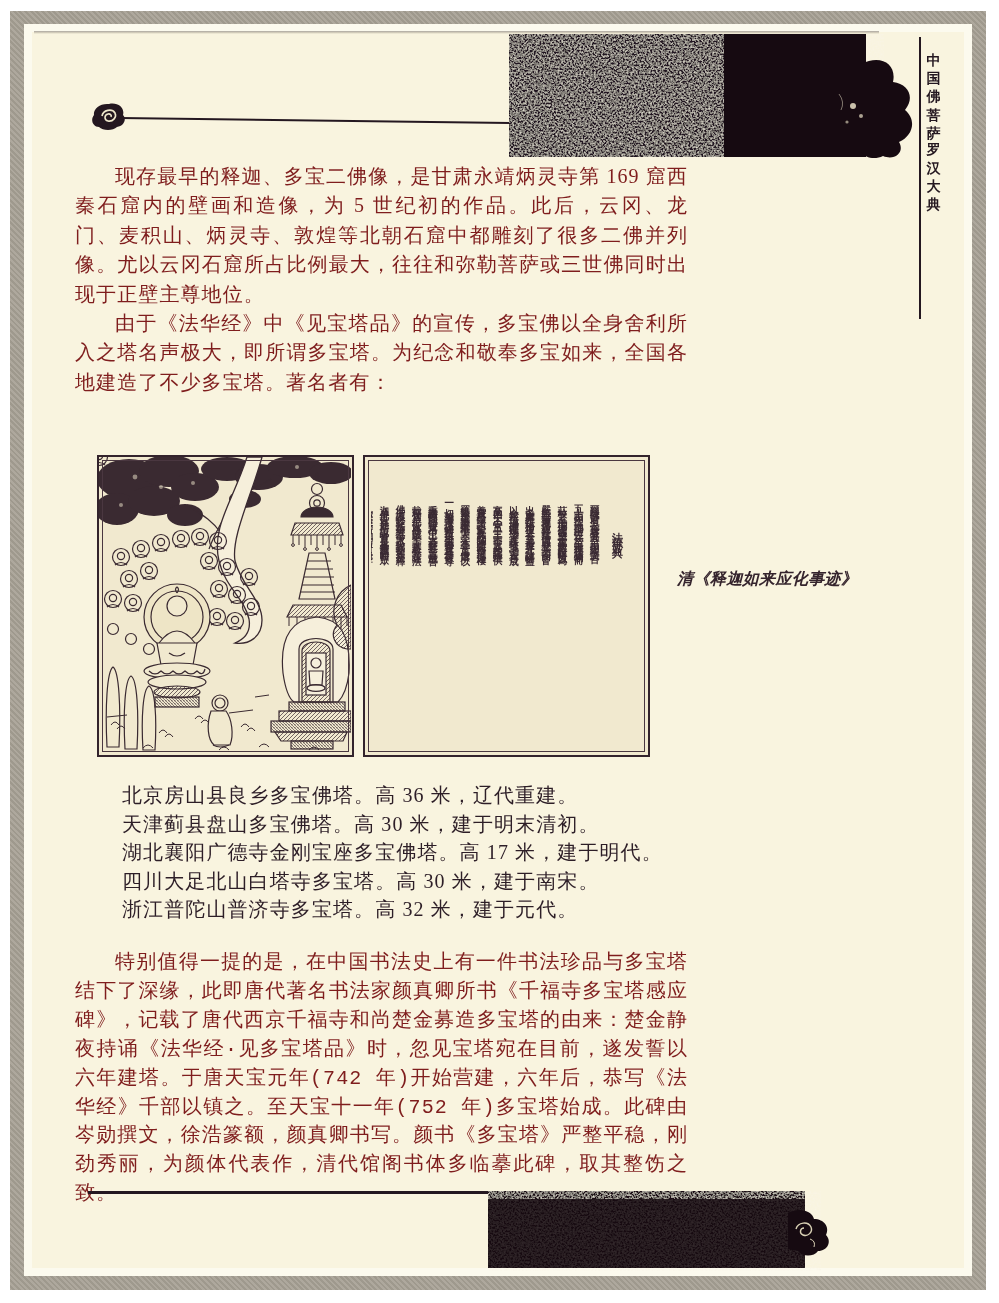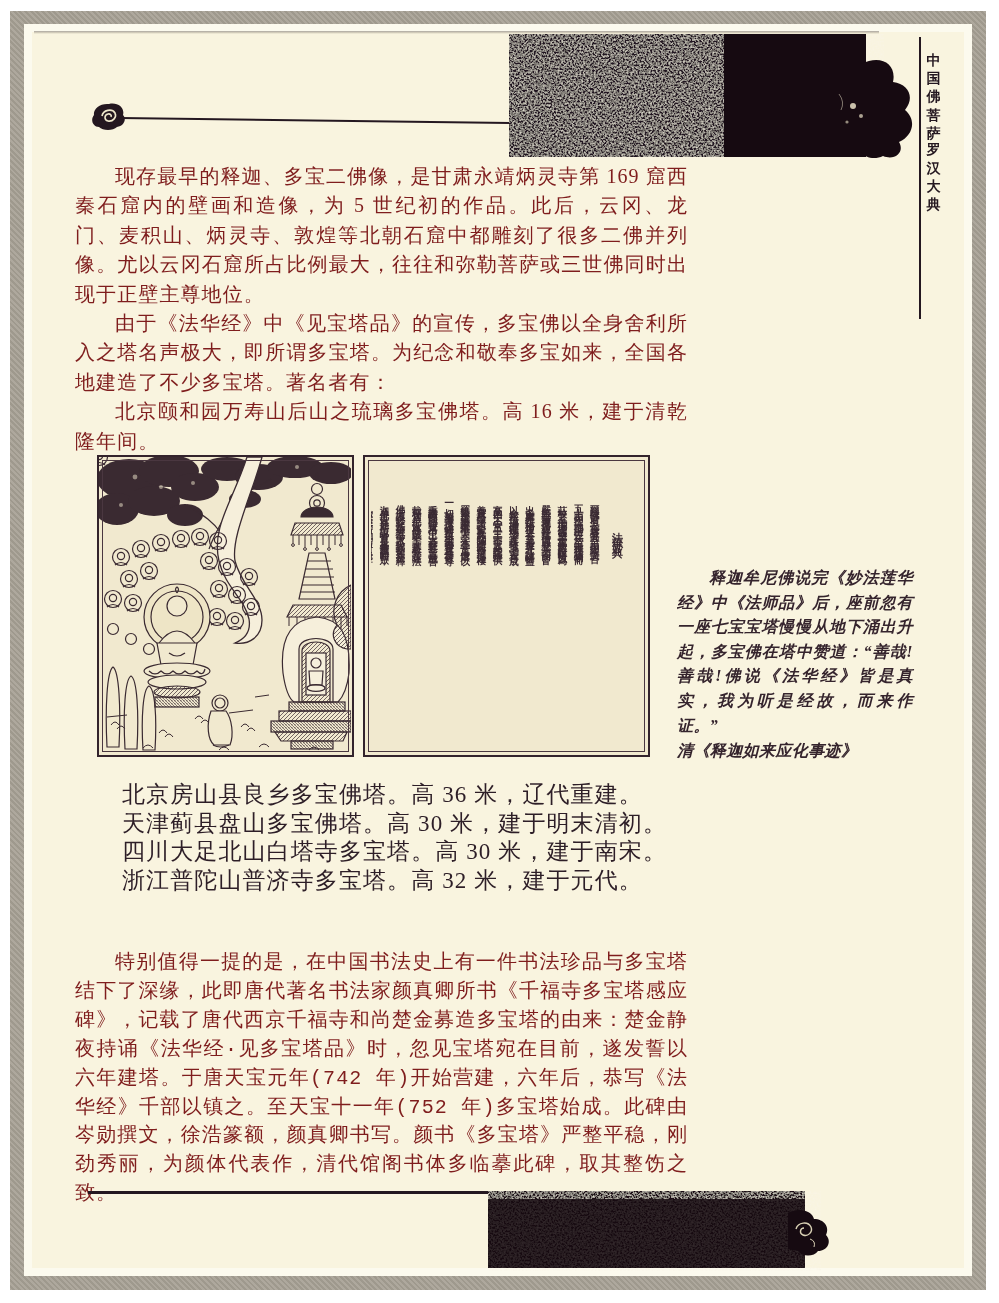--- a/index.html
+++ b/index.html
@@ -36,21 +36,21 @@
     writing-mode:vertical-rl;
     font-size:14px;font-weight:700;letter-spacing:18px;color:#241720;
   }
   
   .textcol{position:absolute;left:75px;width:613px;color:#7f1d1d;
     font-size:20px;line-height:29.4px;letter-spacing:1.1px;text-align:justify;}
   .textcol p{margin:0;text-indent:2em;}
   #blk-top{top:162px;}
   #blk-bottom{top:949px;line-height:28.9px;font-family:Liberation Mono, monospace;}
   .plist{position:absolute;left:122px;top:781px;width:566px;color:#2d1e27;
-    font-size:23px;line-height:28.5px;letter-spacing:1.1px;}
+    font-size:20px;line-height:28.5px;letter-spacing:1.1px;}
   .plist div{white-space:nowrap;}
   
   .illus{position:absolute;left:97px;top:455px;width:553px;height:307px;}
   .panel{position:absolute;top:0;height:302px;background:#f1e9cf;
     border:2.5px solid #33232c;box-sizing:border-box;}
   .panel::after{content:"";position:absolute;inset:3px;border:1px solid #4a3740;pointer-events:none;}
   .panel-art{left:0;width:257px;}
   .panel-sutra{left:266px;width:287px;overflow:hidden;}
   .sutra{
     position:absolute;inset:6px;padding:34px 16px 18px 10px;
@@ -108,21 +108,20 @@
   <circle cx="338" cy="88" r="1.6" fill="#e9e1c7" opacity="0.6"></circle>
   <path d="M330,60 q6,8 2,16" stroke="#e9e1c7" stroke-width="1" fill="none" opacity="0.5"></path>
 </svg>
 
 <div class="side-rule"></div>
 <div class="side-title">中国佛菩萨罗汉大典</div>
 
 <div class="textcol" id="blk-top">
   <p>现存最早的释迦、多宝二佛像，是甘肃永靖炳灵寺第 169 窟西秦石窟内的壁画和造像，为 5 世纪初的作品。此后，云冈、龙门、麦积山、炳灵寺、敦煌等北朝石窟中都雕刻了很多二佛并列像。尤以云冈石窟所占比例最大，往往和弥勒菩萨或三世佛同时出现于正壁主尊地位。</p>
   <p>由于《法华经》中《见宝塔品》的宣传，多宝佛以全身舍利所入之塔名声极大，即所谓多宝塔。为纪念和敬奉多宝如来，全国各地建造了不少多宝塔。著名者有：</p>
-  <p>北京颐和园万寿山后山之琉璃多宝佛塔。高 16 米，建于清乾隆年间。</p>
 </div>
 
 <div class="illus">
   <div class="panel panel-art">
     <svg width="252" height="297" viewBox="0 0 252 297">
       <g stroke="#3a2a31" fill="none" stroke-width="1.2">
 
         <g fill="#3a2a31" stroke="none">
           <ellipse cx="30" cy="22" rx="32" ry="20"></ellipse>
             <ellipse cx="70" cy="14" rx="30" ry="16"></ellipse>
@@ -266,27 +265,27 @@
         <span class="scol">重讚歎爾時寶塔中出大音聲歎言善哉善</span>
         <span class="scol">哉釋迦牟尼世尊能以平等大慧教菩薩法</span>
         <span class="scol">佛所護念妙法華經為大眾說如是如是釋</span>
         <span class="scol">迦牟尼世尊如所說者皆是真實爾時四眾</span>
         <span class="scol">見大寶塔住在空中又聞塔中所出音聲皆</span>
       </div>
   </div>
 </div>
 
 <div class="caption">
-  <p class="cap-body">释迦牟尼佛说完《妙法莲华经》中《法师品》后，座前忽有一座七宝宝塔慢慢从地下涌出升起，多宝佛在塔中赞道：“善哉!善哉!佛说《法华经》皆是真实，我为听是经故，而来作证。”</p>
   <p class="cap-src">清《释迦如来应化事迹》</p>
 </div>
 
 <div class="plist">
   <div>北京房山县良乡多宝佛塔。高 36 米，辽代重建。</div>
   <div>天津蓟县盘山多宝佛塔。高 30 米，建于明末清初。</div>
+  <div>湖北襄阳广德寺金刚宝座多宝佛塔。高 17 米，建于明代。</div>
   <div>四川大足北山白塔寺多宝塔。高 30 米，建于南宋。</div>
   <div>浙江普陀山普济寺多宝塔。高 32 米，建于元代。</div>
 </div>
 
 <div class="textcol" id="blk-bottom">
   <p>特别值得一提的是，在中国书法史上有一件书法珍品与多宝塔结下了深缘，此即唐代著名书法家颜真卿所书《千福寺多宝塔感应碑》，记载了唐代西京千福寺和尚楚金募造多宝塔的由来：楚金静夜持诵《法华经·见多宝塔品》时，忽见宝塔宛在目前，遂发誓以六年建塔。于唐天宝元年(742 年)开始营建，六年后，恭写《法华经》千部以镇之。至天宝十一年(752 年)多宝塔始成。此碑由岑勋撰文，徐浩篆额，颜真卿书写。颜书《多宝塔》严整平稳，刚劲秀丽，为颜体代表作，清代馆阁书体多临摹此碑，取其整饬之致。</p>
 </div>
 
 <div class="f-line"></div>
 <svg class="f-block" width="350" height="80" viewBox="0 0 350 80">

